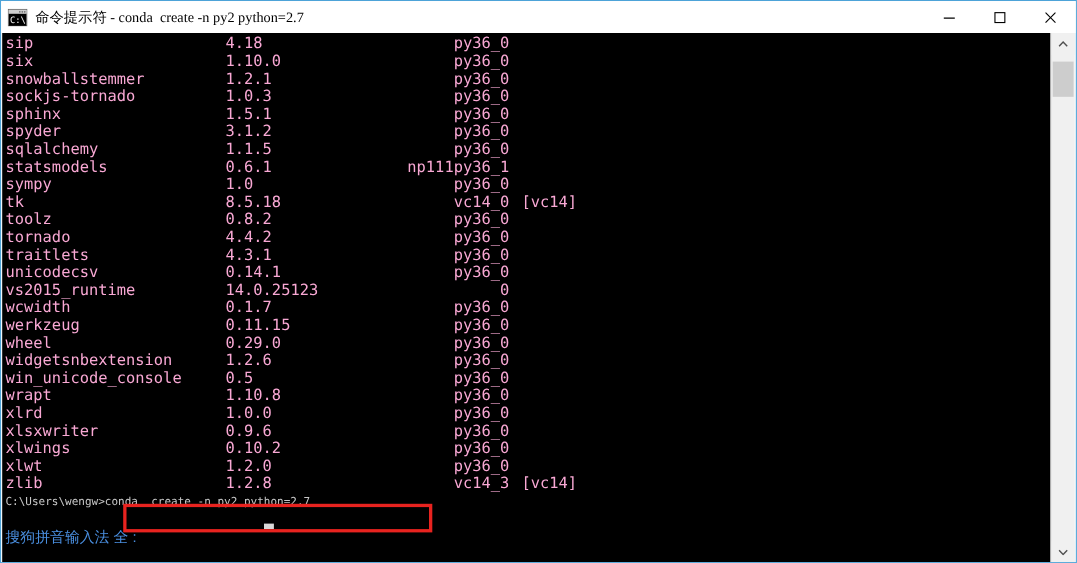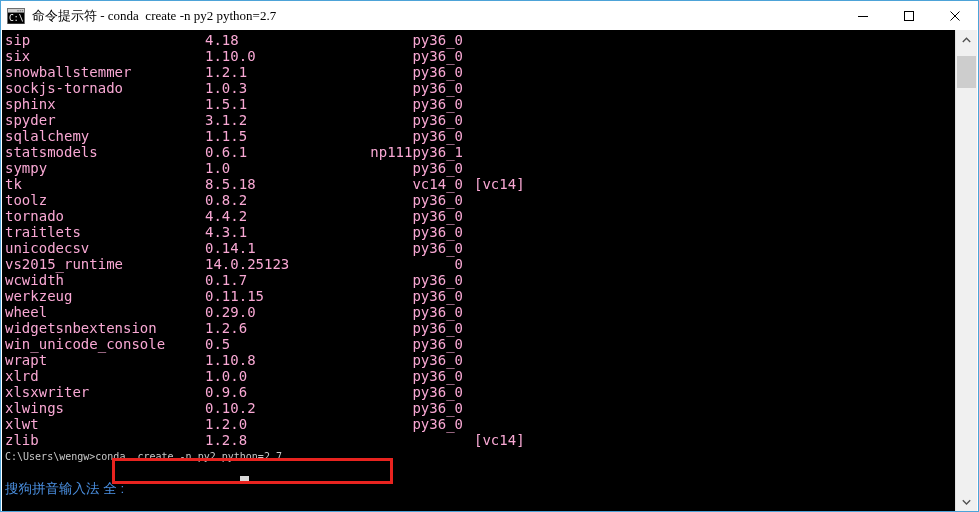--- a/index.html
+++ b/index.html
@@ -232,21 +232,21 @@
         <div class="crow" style="top: 242px; padding-left: 32px;"><span class="col-name">wcwidth</span><span class="col-ver">0.1.7</span><span class="col-build">py36_0</span></div>
         <div class="crow" style="top: 258px;"><span class="col-name">werkzeug</span><span class="col-ver">0.11.15</span><span class="col-build">py36_0</span></div>
         <div class="crow" style="top: 274px;"><span class="col-name">wheel</span><span class="col-ver">0.29.0</span><span class="col-build">py36_0</span></div>
         <div class="crow" style="top: 290px;"><span class="col-name">widgetsnbextension</span><span class="col-ver">1.2.6</span><span class="col-build">py36_0</span></div>
         <div class="crow" style="top: 306px;"><span class="col-name">win_unicode_console</span><span class="col-ver">0.5</span><span class="col-build">py36_0</span></div>
         <div class="crow" style="top: 322px;"><span class="col-name">wrapt</span><span class="col-ver">1.10.8</span><span class="col-build">py36_0</span></div>
         <div class="crow" style="top: 338px;"><span class="col-name">xlrd</span><span class="col-ver">1.0.0</span><span class="col-build">py36_0</span></div>
         <div class="crow" style="top: 354px;"><span class="col-name">xlsxwriter</span><span class="col-ver">0.9.6</span><span class="col-build">py36_0</span></div>
         <div class="crow" style="top: 370px;"><span class="col-name">xlwings</span><span class="col-ver">0.10.2</span><span class="col-build">py36_0</span></div>
         <div class="crow" style="top: 386px;"><span class="col-name">xlwt</span><span class="col-ver">1.2.0</span><span class="col-build">py36_0</span></div>
-        <div class="crow" style="top: 402px;"><span class="col-name">zlib</span><span class="col-ver">1.2.8</span><span class="col-extra">[vc14]</span></div>
+        <div class="crow" style="top: 402px;"><span class="col-name">zlib</span><span class="col-ver">1.2.8</span><span class="col-build">vc14_3</span><span class="col-extra">[vc14]</span></div>
       </div>
 
     <div class="promptline" id="prompt-line" style="top: 419px;">C:\Users\wengw&gt;conda  create -n py2 python=2.7</div>
     <div id="cursor-block" style="left: 237.9px; top: 446px;"></div>
     <div id="ime-bar" style="top: 451px;">搜狗拼音输入法 全 :</div>
 
     <div id="highlight-box"></div>
   </div>
 
   <div id="scrollbar">

